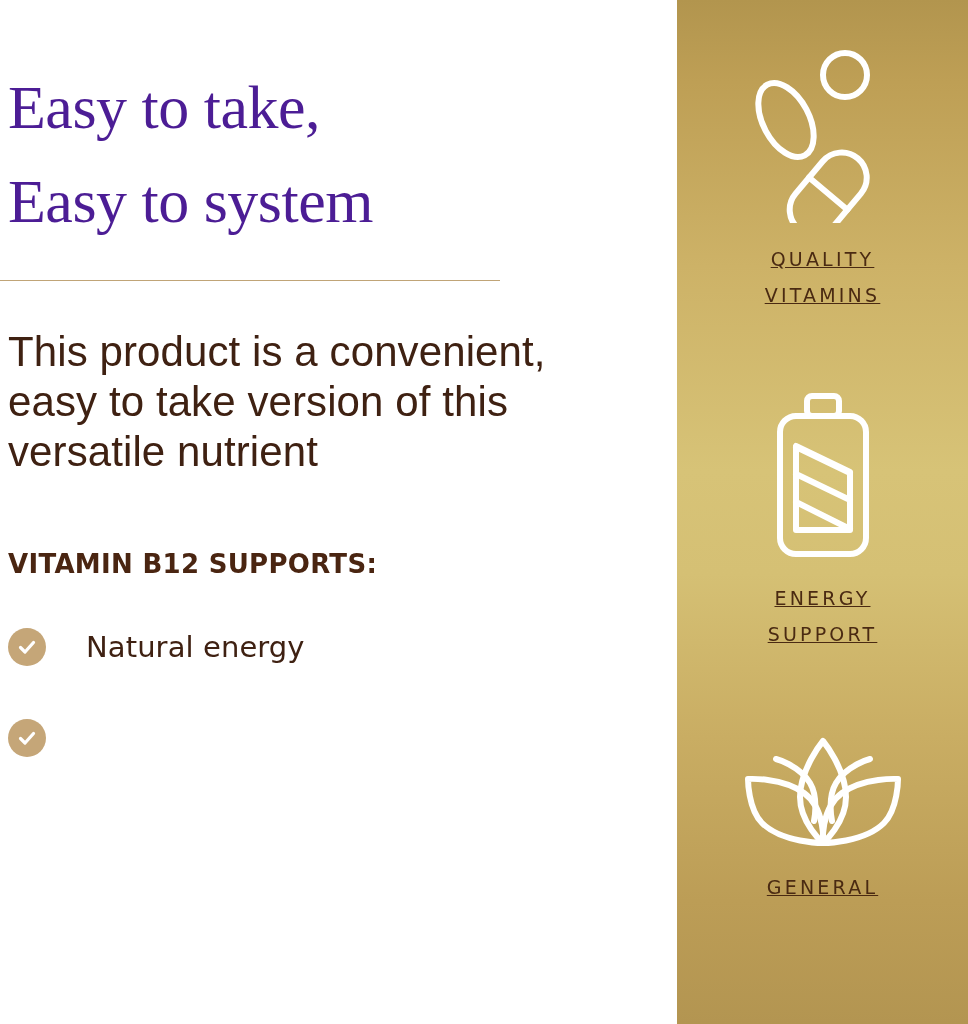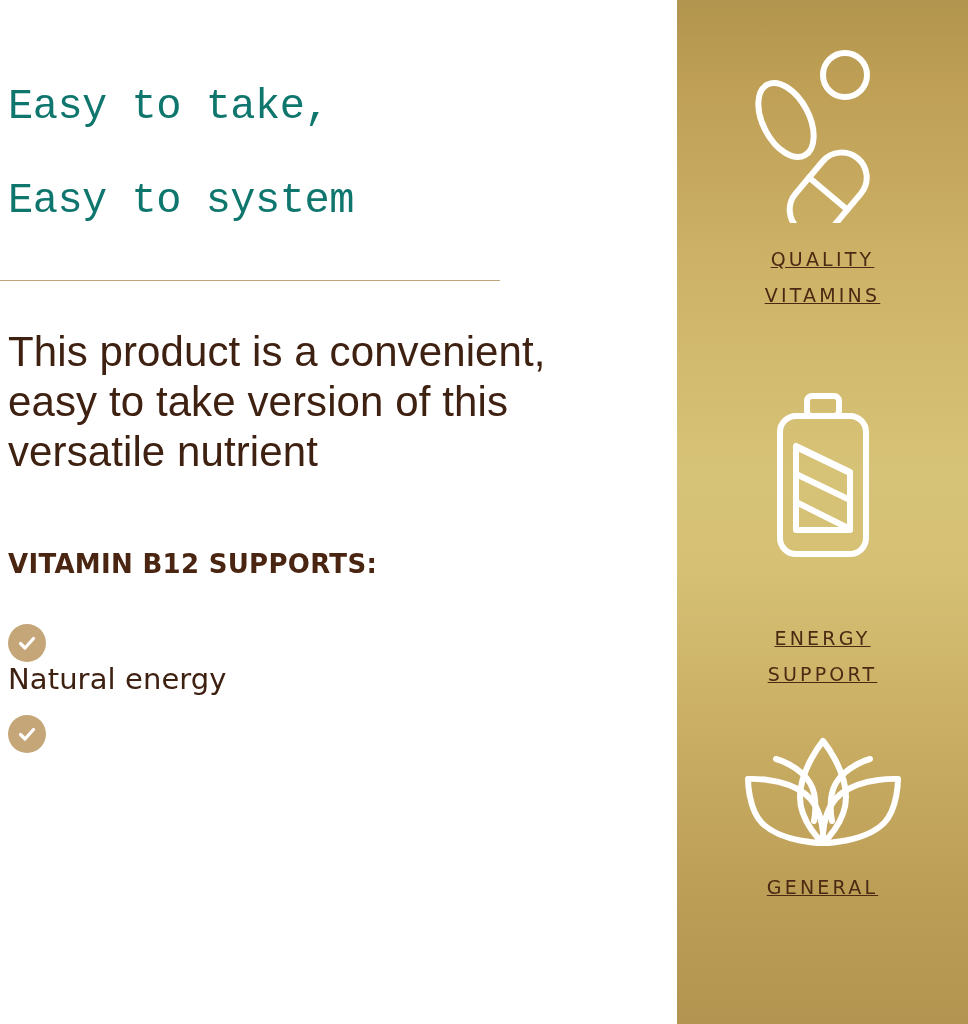--- a/index.html
+++ b/index.html
@@ -29,25 +29,25 @@
     box-sizing: border-box;
     padding: 0;
     background: #ffffff;
   }
 
   .headline {
     position: absolute;
     left: 8px;
     top: 60px;
     width: 640px;
-    font-family: Liberation Mono, monospace;
-    font-size: 42px;
+    font-family: Liberation Serif, serif;
+    font-size: 62px;
     line-height: 94px;
     font-weight: 400;
-    color: #0f766e;
+    color: #4c1d95;
     letter-spacing: -0.5px;
   }
   .headline .line {
     display: block;
     white-space: nowrap;
   }
 
   .divider {
     position: absolute;
     left: 0px;
@@ -88,24 +88,23 @@
     position: absolute;
     left: 8px;
     top: 624px;
     width: 620px;
     margin: 0;
     padding: 0;
     list-style: none;
   }
   .benefit-item {
     display: flex;
-    align-items: flex-start;
+    align-items: center;
     height: 46px;
     margin-bottom: 45px;
-    flex-direction: column;
   }
   .check-badge {
     flex: 0 0 auto;
     width: 38px;
     height: 38px;
     border-radius: 50%;
     background: #C5A678;
     display: flex;
     align-items: center;
     justify-content: center;
@@ -142,21 +141,21 @@
   }
   .feature {
     position: absolute;
     left: 0;
     width: 291px;
     display: flex;
     flex-direction: column;
     align-items: center;
   }
   .feature-1 { top: 48px; }
-  .feature-2 { top: 390px; gap: 40px; }
+  .feature-2 { top: 390px; }
   .feature-3 { top: 735px; }
 
   .feature-icon {
     display: block;
     margin-bottom: 14px;
   }
   .feature-label {
     font-family: "DejaVu Sans", "Liberation Sans", sans-serif;
     font-size: 19px;
     font-weight: 400;

